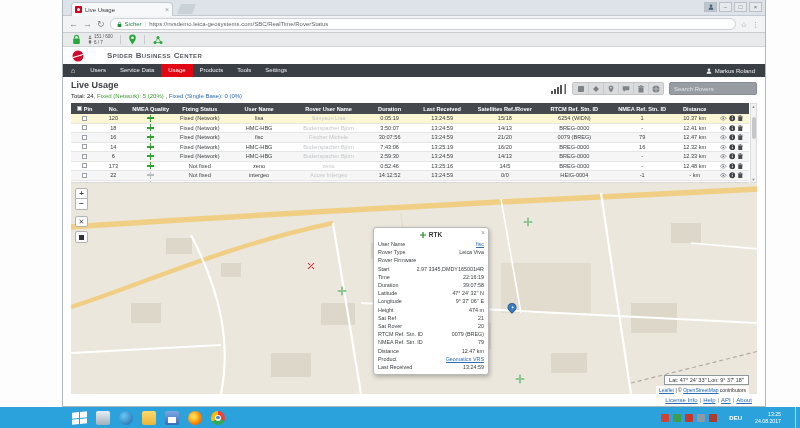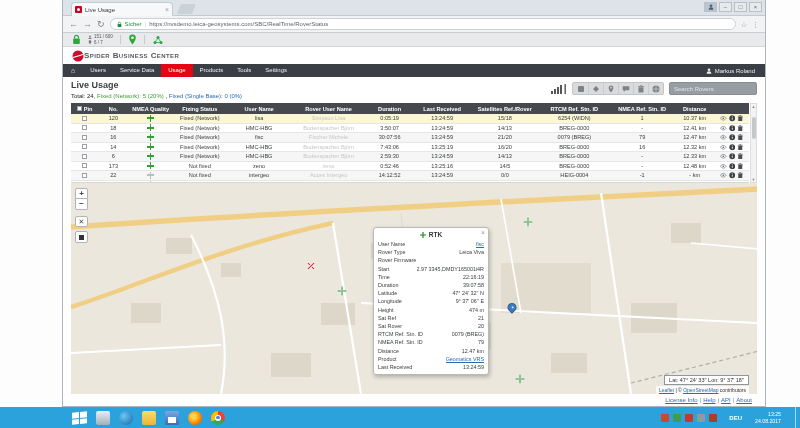--- a/index.html
+++ b/index.html
@@ -40,21 +40,21 @@
   
   .conn-toolbar{height:14px;background:#e8eaec;border-bottom:1px solid #d2d5d8;
     display:flex;align-items:center;padding-left:9px;gap:7px;}
   .conn-toolbar svg{display:block;}
   .conn-counts{display:flex;flex-direction:column;justify-content:center;font-size:4.5px;
     line-height:5.5px;color:#555;}
   .conn-counts .line{display:flex;align-items:center;gap:2px;}
   .conn-counts svg{width:4px;height:4.5px;color:#777;}
   .conn-divider{width:1px;height:9px;background:#c6cacd;}
 
-  .app-header{height:17px;background:#fff;display:flex;align-items:center;gap:0;padding-left:9px;}
+  .app-header{height:17px;background:#fff;display:flex;align-items:center;gap:23px;padding-left:9px;}
   .logo svg{width:12px;height:12px;display:block;}
   .brand{font-size:8px;font-weight:bold;font-variant:small-caps;letter-spacing:.4px;color:#555a5f;}
 
   .app-nav{height:13px;background:#3a3f45;display:flex;align-items:center;color:#eceff1;font-size:6px;}
   .nav-home{padding:0 8px;font-size:7px;line-height:13px;}
   .nav-item{padding:0 7px;height:13px;line-height:13px;white-space:nowrap;}
   .nav-item.active{background:#e30613;color:#fff;}
   .nav-user{margin-left:auto;display:flex;align-items:center;gap:3px;padding-right:10px;}
   .nav-user svg{width:6px;height:6px;color:#eceff1;}
 

